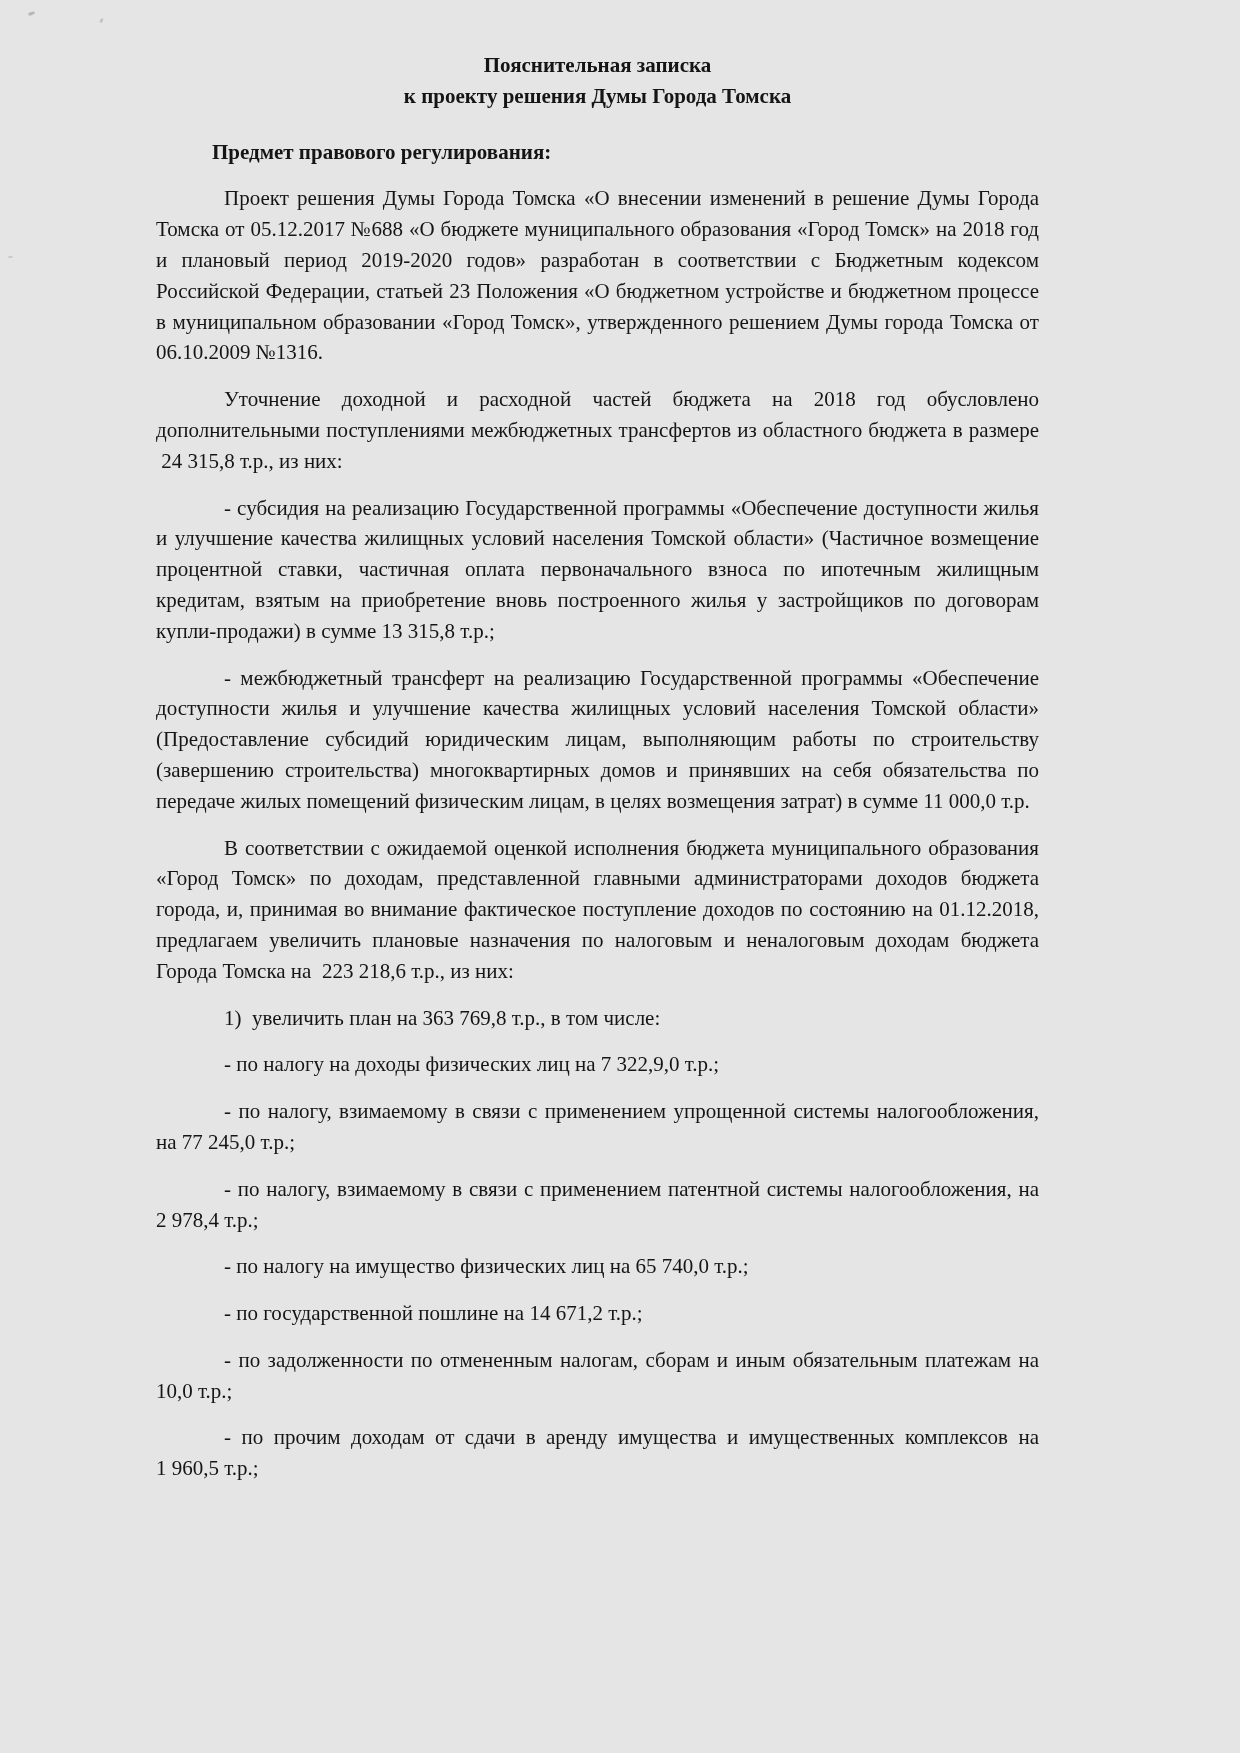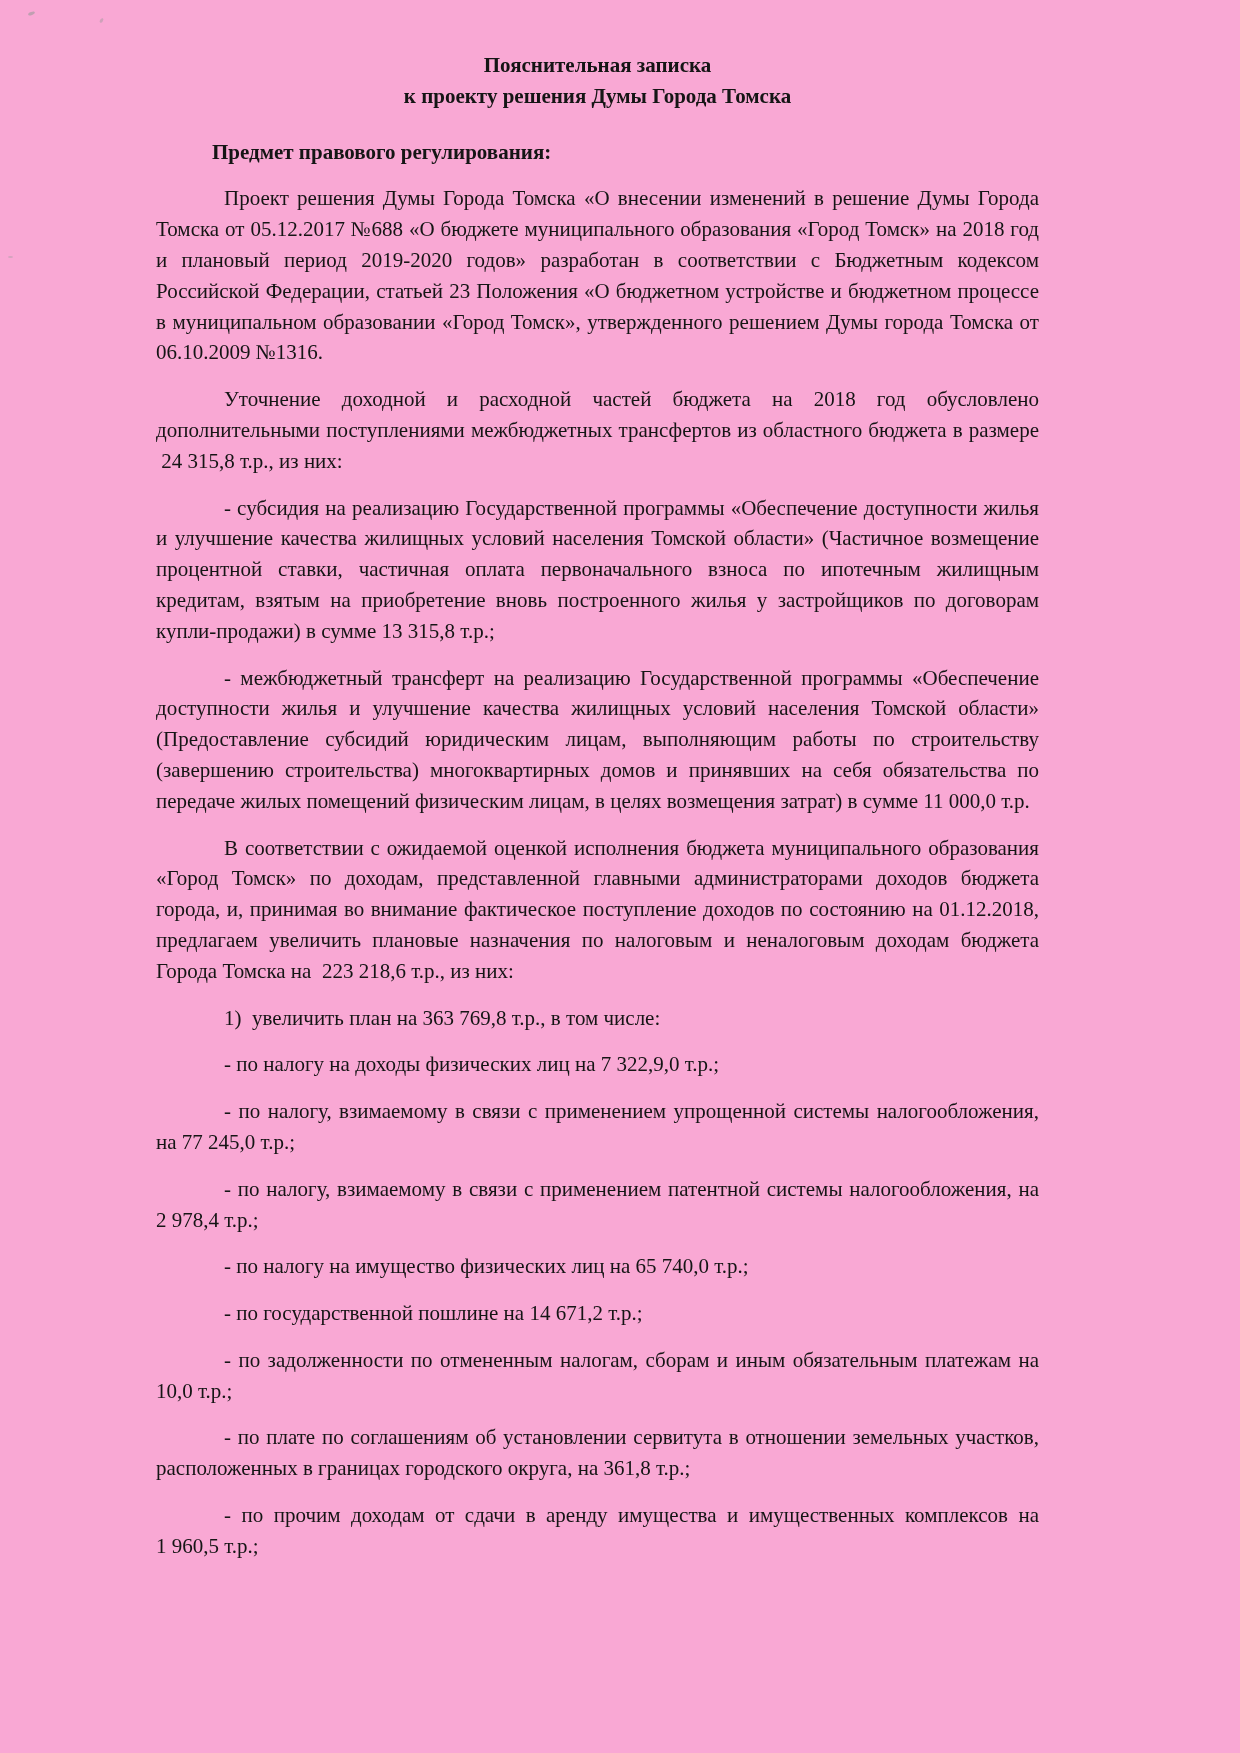--- a/index.html
+++ b/index.html
@@ -5,21 +5,21 @@
   html, body {
     margin: 0;
     padding: 0;
     background: #ffffff;
   }
   .page {
     position: relative;
     width: 1240px;
     min-height: 1753px;
     box-sizing: border-box;
-    background: #f9a8d4;
+    background: #e5e5e5;
     padding: 50px 185px 40px 140px;
     font-family: "Liberation Serif", "DejaVu Serif", serif;
     font-size: 21px;
     line-height: 30.8px;
     color: #151515;
   }
   .doc-title {
     text-align: center;
     font-weight: bold;
     margin-bottom: 25px;
@@ -75,16 +75,15 @@
   <p class="b">- субсидия на реализацию Государственной программы «Обеспечение доступности жилья и улучшение качества жилищных условий населения Томской области» (Частичное возмещение процентной ставки, частичная оплата первоначального взноса по ипотечным жилищным кредитам, взятым на приобретение вновь построенного жилья у застройщиков по договорам купли-продажи) в сумме 13&nbsp;315,8 т.р.;</p>
   <p class="b">- межбюджетный трансферт на реализацию Государственной программы «Обеспечение доступности жилья и улучшение качества жилищных условий населения Томской области» (Предоставление субсидий юридическим лицам, выполняющим работы по строительству (завершению строительства) многоквартирных домов и принявших на себя обязательства по передаче жилых помещений физическим лицам, в целях возмещения затрат) в сумме 11&nbsp;000,0 т.р.</p>
   <p class="b">В соответствии с ожидаемой оценкой исполнения бюджета муниципального образования «Город Томск» по доходам, представленной главными администраторами доходов бюджета города, и, принимая во внимание фактическое поступление доходов по состоянию на 01.12.2018, предлагаем увеличить плановые назначения по налоговым и неналоговым доходам бюджета Города Томска на &nbsp;223&nbsp;218,6 т.р., из них:</p>
   <p class="b">1)&nbsp; увеличить план на 363&nbsp;769,8 т.р., в том числе:</p>
   <p class="b">- по налогу на доходы физических лиц на 7&nbsp;322,9,0 т.р.;</p>
   <p class="b">- по налогу, взимаемому в связи с применением упрощенной системы налогообложения, на 77&nbsp;245,0 т.р.;</p>
   <p class="b">- по налогу, взимаемому в связи с применением патентной системы налогообложения, на 2&nbsp;978,4 т.р.;</p>
   <p class="b">- по налогу на имущество физических лиц на 65&nbsp;740,0 т.р.;</p>
   <p class="b">- по государственной пошлине на 14&nbsp;671,2 т.р.;</p>
   <p class="b">- по задолженности по отмененным налогам, сборам и иным обязательным платежам на 10,0 т.р.;</p>
-  <p class="b">- по плате по соглашениям об установлении сервитута в отношении земельных участков, расположенных в границах городского округа, на 361,8 т.р.;</p>
   <p class="b">- по прочим доходам от сдачи в аренду имущества и имущественных комплексов на 1&nbsp;960,5 т.р.;</p>
 
 </div>
 
 </body></html>

